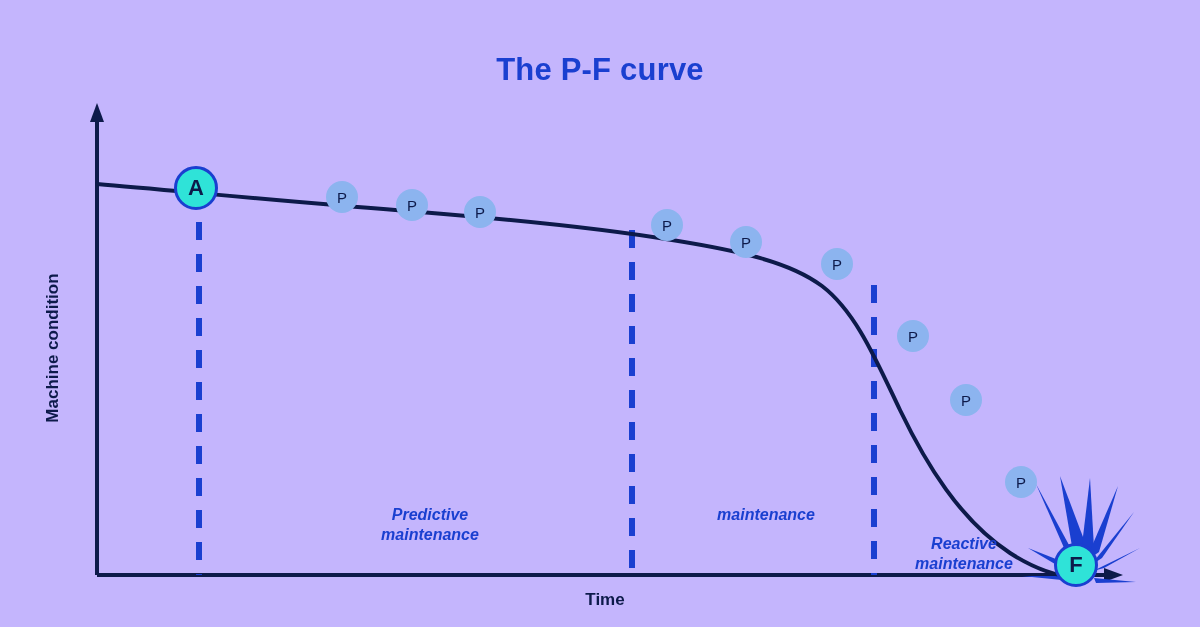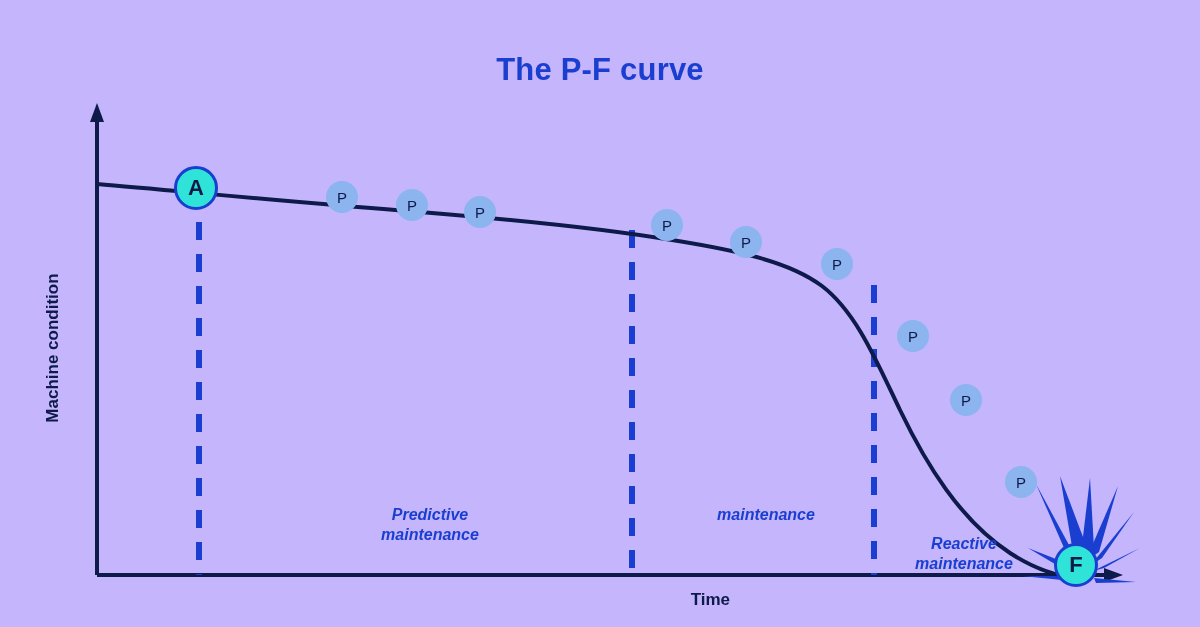--- a/index.html
+++ b/index.html
@@ -43,21 +43,21 @@
     left: -47px;
     top: 338px;
     width: 200px;
     text-align: center;
     transform: rotate(-90deg);
   }
   #xlabel {
     left: 480px;
     top: 590px;
     width: 250px;
-    text-align: right;
+    text-align: center;
   }
   .zone-label {
     position: absolute;
     text-align: center;
     font-size: 16px;
     font-weight: bold;
     color: #1a3fd0;
     line-height: 1.25;
     font-style: italic;
   }

